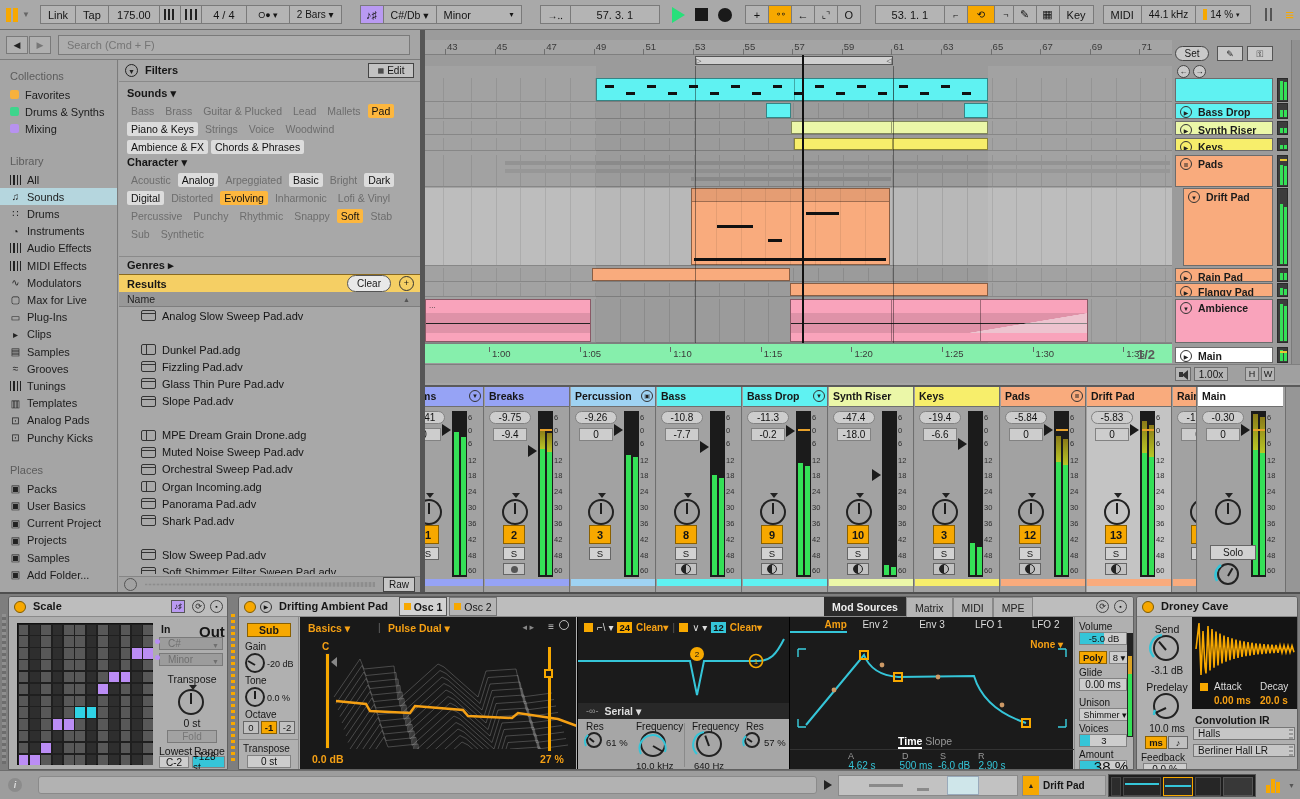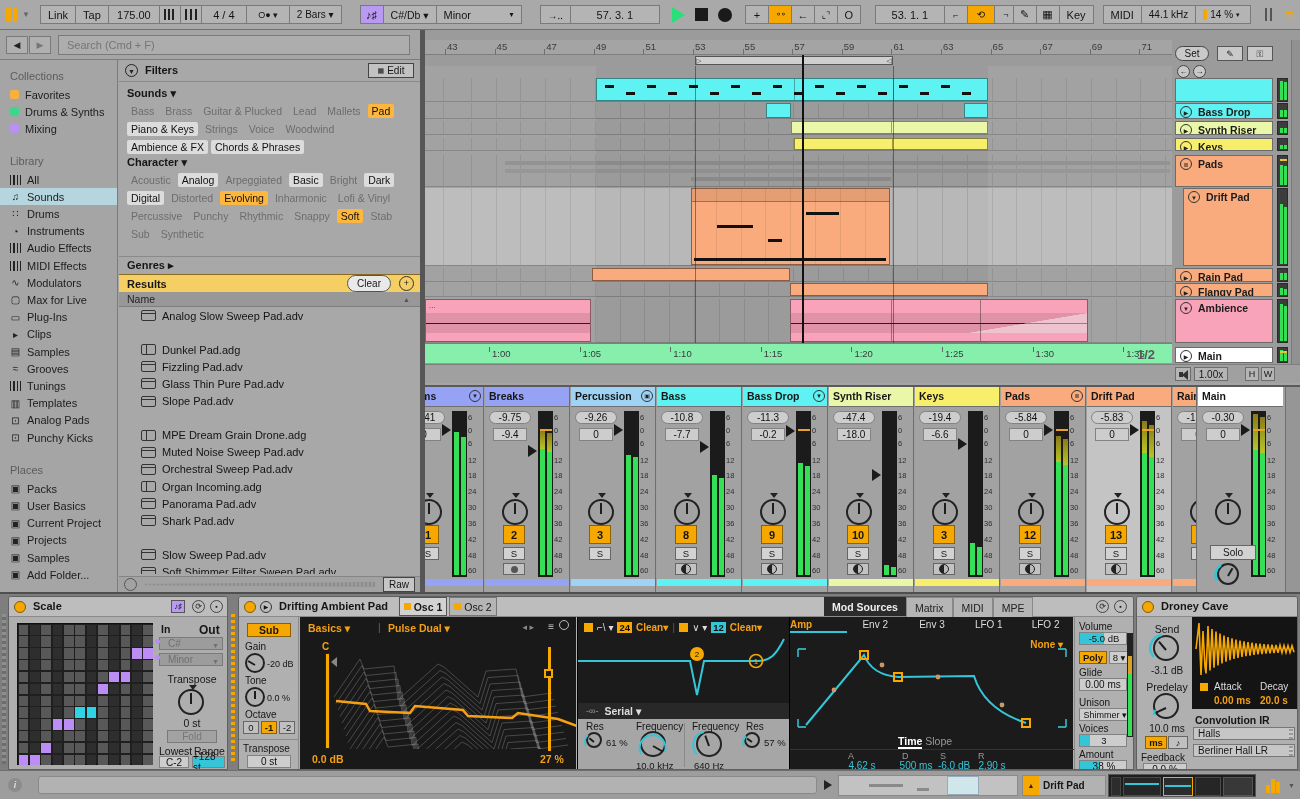--- a/index.html
+++ b/index.html
@@ -1082,21 +1082,21 @@
         <div class="abs" style="left: 79.8333px; top: 59.6667px; width: 9.93333px; height: 10.4333px; background: rgb(187, 141, 245);"></div>
         <div class="abs" style="left: 34.5px; top: 95.1667px; width: 9.93333px; height: 10.4333px; background: rgb(187, 141, 245);"></div>
         <div class="abs" style="left: 45.8333px; top: 95.1667px; width: 9.93333px; height: 10.4333px; background: rgb(187, 141, 245);"></div>
         <div class="abs" style="left: 23.1667px; top: 118.833px; width: 9.93333px; height: 10.4333px; background: rgb(187, 141, 245);"></div>
         <div class="abs" style="left: 0.5px; top: 130.667px; width: 9.93333px; height: 10.4333px; background: rgb(187, 141, 245);"></div>
         <div class="abs" style="left: 11.8333px; top: 130.667px; width: 9.93333px; height: 10.4333px; background: rgb(187, 141, 245);"></div>
         <div class="abs" style="left: 57.1667px; top: 83.3333px; width: 9.93333px; height: 10.4333px; background: rgb(47, 211, 230);"></div>
         <div class="abs" style="left: 68.5px; top: 83.3333px; width: 9.93333px; height: 10.4333px; background: rgb(47, 211, 230);"></div>
       </div>
       <div class="abs" style="left: 152px; top: 26px; font-weight: bold; font-size: 10.5px;">In</div>
-      <div class="abs" style="left: 190px; top: 26px; font-weight: bold; font-size: 12px;">Out</div>
+      <div class="abs" style="left: 190px; top: 26px; font-weight: bold; font-size: 15px;">Out</div>
       <div class="abs" style="left: 150px; top: 40px; width: 64px; height: 13px; background: rgb(156, 156, 156); border: 1px solid rgb(122, 122, 122); color: rgb(111, 111, 111); font-size: 10px; padding-left: 8px; line-height: 12px;">C#<div class="abs" style="left: -5px; top: 1px; width: 5px; height: 5px; border-radius: 50%; background: rgb(184, 143, 244);"></div><div class="abs" style="right: 3px; top: 2px; font-size: 7px; color: rgb(111, 111, 111);">▼</div></div>
       <div class="abs" style="left: 150px; top: 56px; width: 64px; height: 13px; background: rgb(156, 156, 156); border: 1px solid rgb(122, 122, 122); color: rgb(111, 111, 111); font-size: 10px; padding-left: 8px; line-height: 12px;">Minor<div class="abs" style="left: -5px; top: 1px; width: 5px; height: 5px; border-radius: 50%; background: rgb(184, 143, 244);"></div><div class="abs" style="right: 3px; top: 2px; font-size: 7px; color: rgb(111, 111, 111);">▼</div></div>
       <div class="abs" style="left: 152px; top: 76px; width: 62px; text-align: center; font-size: 10.5px;">Transpose</div>
       <div class="abs" style="left: 180px; top: 88px; width: 0px; height: 0px; border-top: 5px solid rgb(34, 34, 34); border-left: 4px solid transparent; border-right: 4px solid transparent;"></div>
       <div class="abs" style="left: 169px; top: 92px; width: 26px; height: 26px; border: 2px solid rgb(34, 34, 34); border-radius: 50%; background: transparent;">
         <div class="knobline" style="height: 11px; transform: rotate(0deg);"></div>
       </div>
       <div class="abs" style="left: 152px; top: 120px; width: 62px; text-align: center; font-size: 10.5px;">0 st</div>
       <div class="abs" style="left: 158px; top: 133px; width: 50px; height: 13px; border: 1px solid rgb(122, 122, 122); background: rgb(162, 162, 162); color: rgb(119, 119, 119); text-align: center; font-size: 10px; line-height: 12px;">Fold</div>
       <div class="abs" style="left: 150px; top: 148px; font-size: 10.5px;">Lowest</div>
@@ -1234,21 +1234,21 @@
             <div class="knobline" style="height: 6px; transform: rotate(-55deg);"></div>
           </div>
           <svg width="24" height="24" style="position: absolute; left: 162px; top: 9px;">
             <path d="M4,18 A9,9 0 0 1 6,8" stroke="#35c5d8" stroke-width="2" fill="none"></path>
           </svg>
           <div class="abs" style="left: 186px; top: 18px; font-size: 9.5px;">57 %</div>
         </div>
       </div>
       <div class="abs" style="left: 550px; top: 20px; width: 284px; height: 154px; background: rgb(27, 27, 27); border-left: 1px solid rgb(0, 0, 0);">
         <div class="abs" style="left: 0px; top: 0px; width: 284px; height: 16px; display: flex;">
-          <div style="flex: 1 1 0%; text-align: left; font-size: 10px; line-height: 15px; color: rgb(245, 160, 20); font-weight: bold; border-bottom: 2px solid rgb(53, 197, 216);">Amp</div>
+          <div style="flex: 1 1 0%; text-align: right; font-size: 10px; line-height: 15px; color: rgb(245, 160, 20); font-weight: bold; border-bottom: 2px solid rgb(53, 197, 216);">Amp</div>
           <div style="flex: 1 1 0%; text-align: center; font-size: 10px; line-height: 15px; color: rgb(221, 221, 221);">Env 2</div>
           <div style="flex: 1 1 0%; text-align: center; font-size: 10px; line-height: 15px; color: rgb(221, 221, 221);">Env 3</div>
           <div style="flex: 1 1 0%; text-align: center; font-size: 10px; line-height: 15px; color: rgb(221, 221, 221);">LFO 1</div>
           <div style="flex: 1 1 0%; text-align: center; font-size: 10px; line-height: 15px; color: rgb(221, 221, 221);">LFO 2</div>
         </div>
         <div class="abs" style="right: 10px; top: 22px; color: rgb(245, 160, 20); font-weight: bold; font-size: 10px;">None  ▾</div>
         <svg width="284" height="104" style="position: absolute; left: 0px; top: 18px;">
           <path d="M8,14 h8 M8,14 v8" stroke="#3ad0e0" stroke-width="1.4" fill="none"></path>
           <path d="M276,14 h-8 M276,14 v8" stroke="#3ad0e0" stroke-width="1.4" fill="none"></path>
           <path d="M8,92 h8 M8,92 v-8" stroke="#3ad0e0" stroke-width="1.4" fill="none"></path>
@@ -1287,21 +1287,21 @@
         <div class="abs" style="left: 4px; top: 80px; font-size: 10px;">Unison</div>
         <div class="valbox abs" style="left: 4px; top: 91px; width: 52px; height: 13px; font-size: 9px;">Shimmer ▾</div>
         <div class="abs" style="left: 4px; top: 106px; font-size: 10px;">Voices</div>
         <div class="valbox abs" style="left: 4px; top: 117px; width: 48px; height: 13px;">
           <div class="abs" style="left: 0px; top: 0px; width: 10px; height: 11px; background: rgb(53, 197, 216);"></div>
           <div class="abs" style="left: 0px; top: 0px; width: 48px; text-align: center; font-size: 9.5px; line-height: 11px;">3</div>
         </div>
         <div class="abs" style="left: 4px; top: 132px; font-size: 10px;">Amount</div>
         <div class="valbox abs" style="left: 4px; top: 143px; width: 48px; height: 13px;">
           <div class="abs" style="left: 0px; top: 0px; width: 20px; height: 11px; background: rgb(53, 197, 216);"></div>
-          <div class="abs" style="left: 0px; top: 0px; width: 48px; text-align: center; font-size: 10px; line-height: 11px;">38 %</div>
+          <div class="abs" style="left: 0px; top: 0px; width: 48px; text-align: right; font-size: 15px; line-height: 11px;">38 %</div>
         </div>
       </div>
       <div class="abs" style="left: 888px; top: 36px; width: 6px; height: 104px; background: rgb(34, 34, 34);">
         <div class="abs" style="left: 1px; bottom: 1px; width: 4px; height: 62px; background: rgb(53, 224, 87);"></div>
         <div class="abs" style="left: 1px; bottom: 63px; width: 4px; height: 18px; background: rgb(217, 162, 37);"></div>
       </div>
     </div>
     <div class="abs" style="left: 1136px; top: 2px; width: 162px; height: 174px; background: rgb(176, 176, 176); border: 1px solid rgb(96, 96, 96); border-radius: 3px 3px 0px 0px; overflow: hidden;">
       <div class="abs" style="left: 0px; top: 0px; width: 162px; height: 20px; background: rgb(189, 189, 189); border-bottom: 1px solid rgb(138, 138, 138);">
         <div class="abs" style="left: 5px; top: 4px; width: 12px; height: 12px; border-radius: 50%; background: rgb(247, 168, 0); border: 1px solid rgb(126, 90, 0);"></div>

